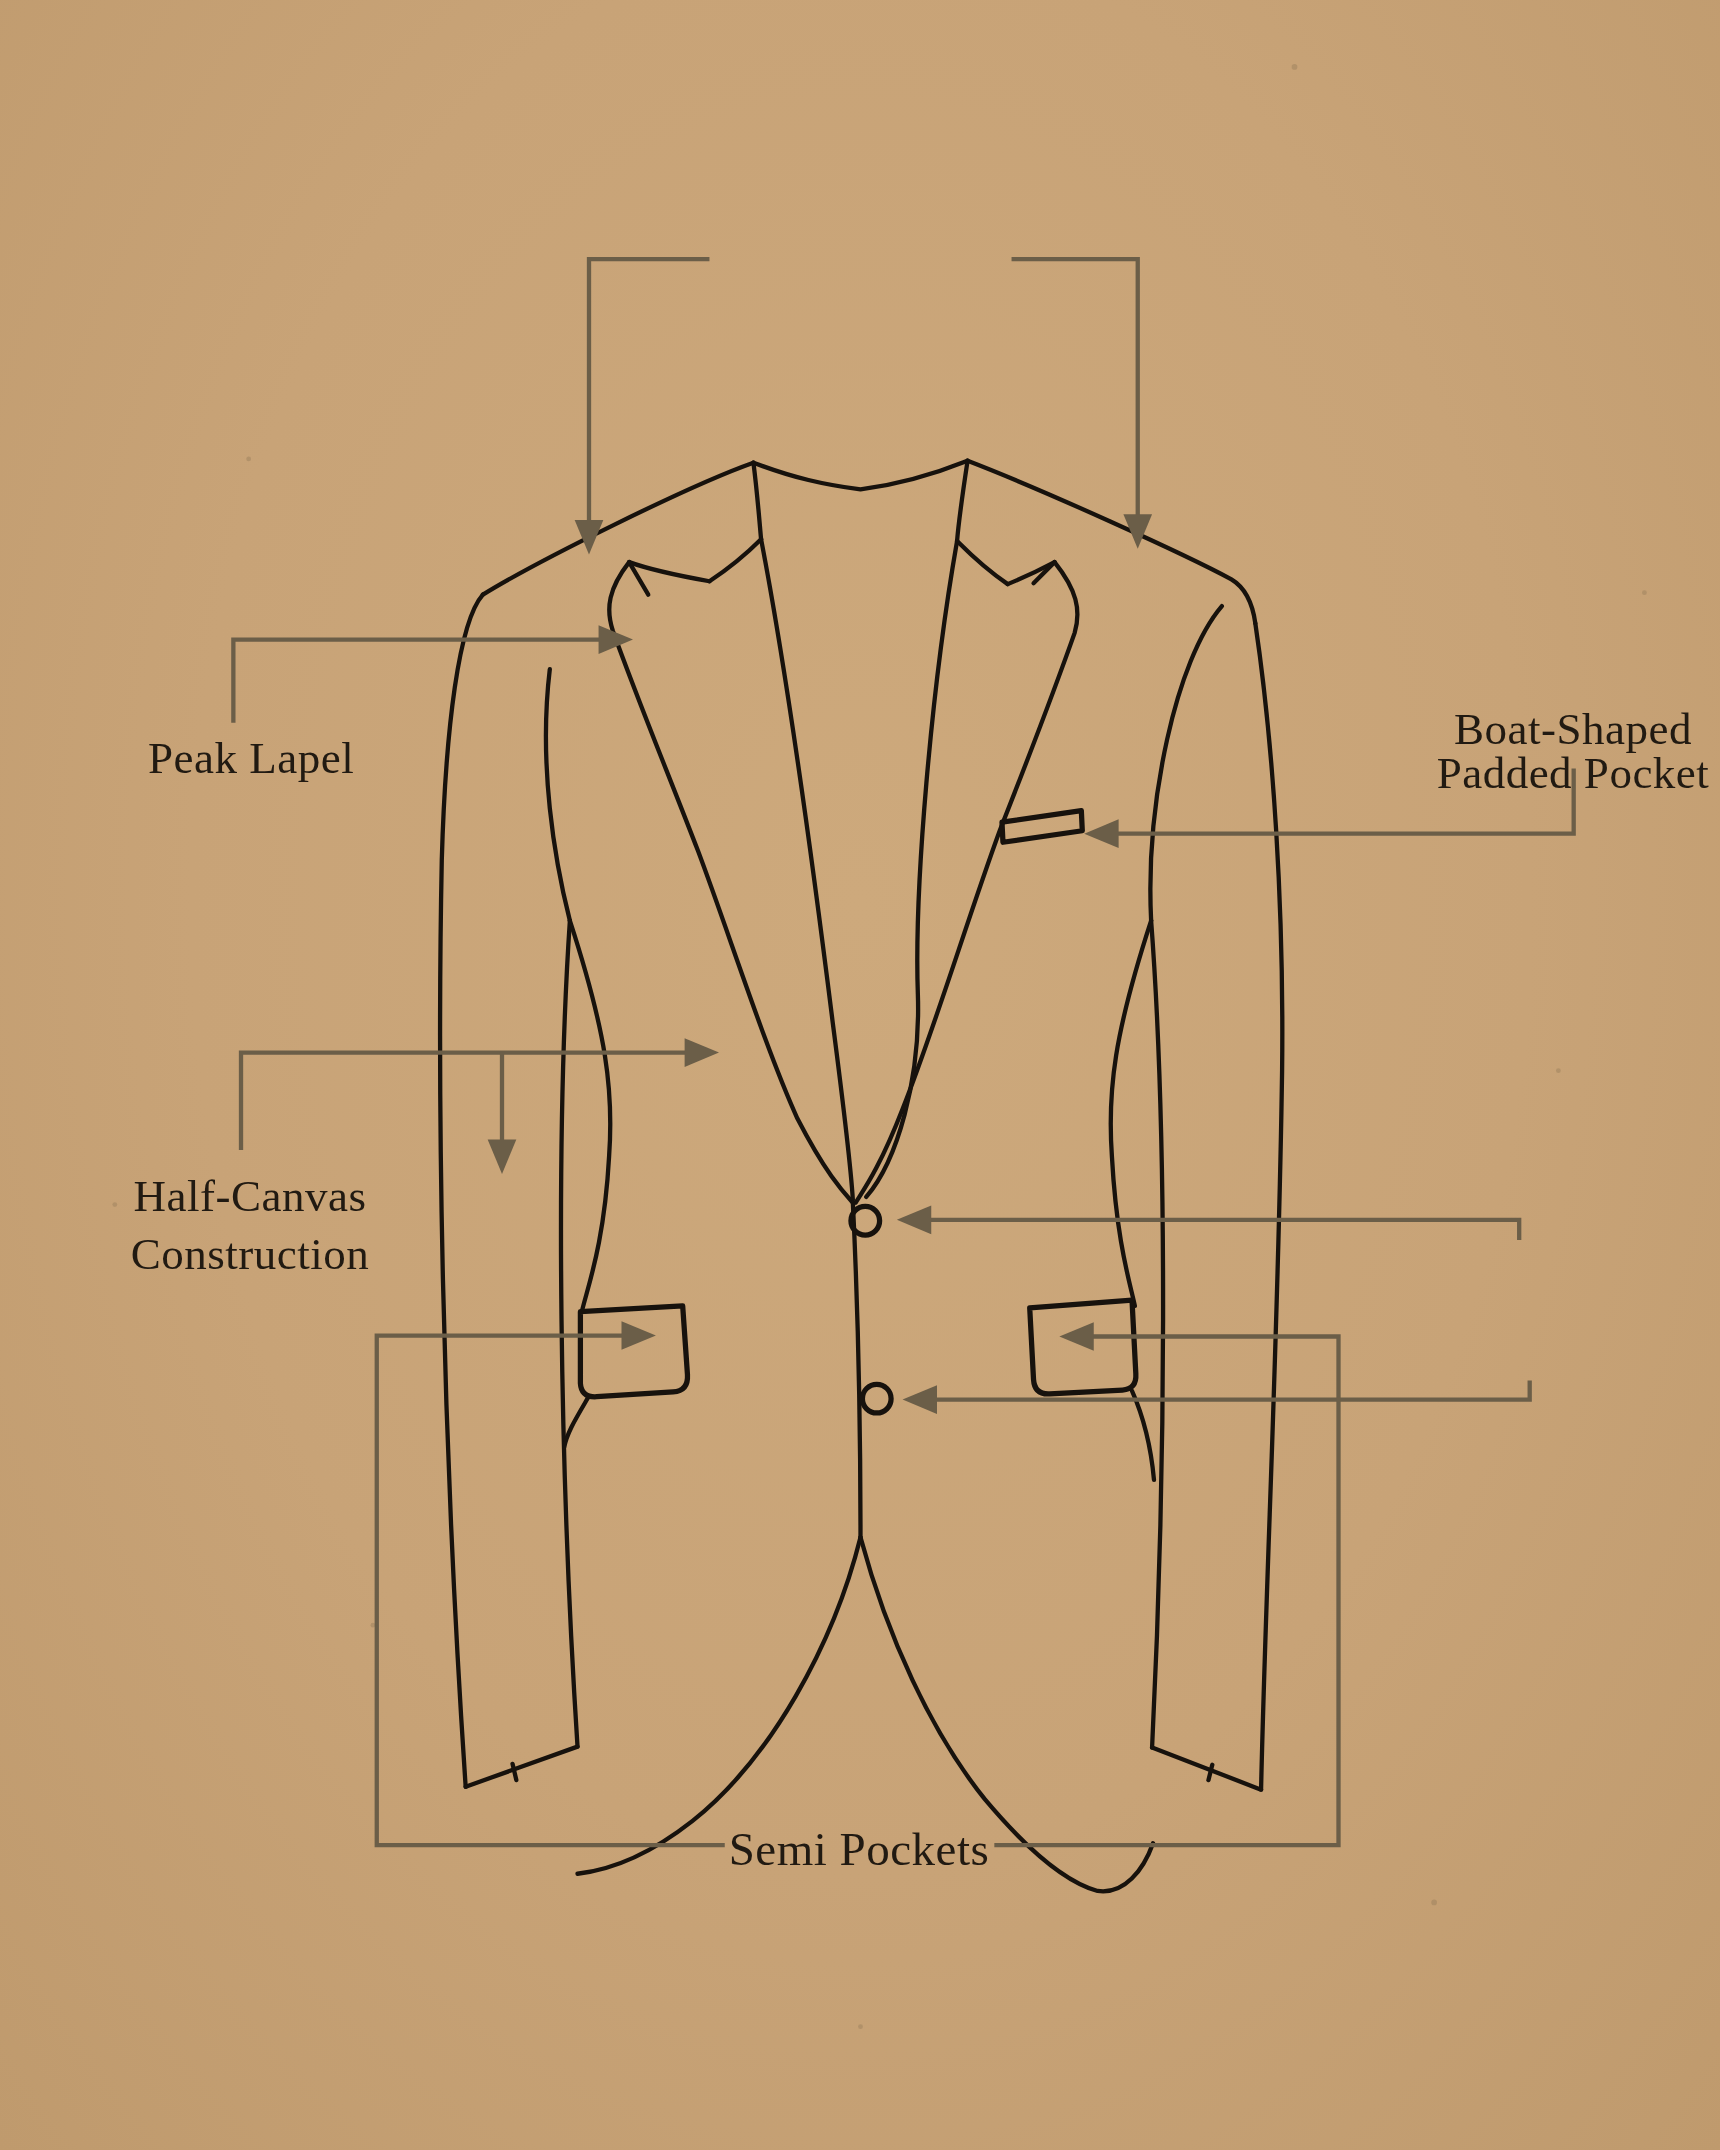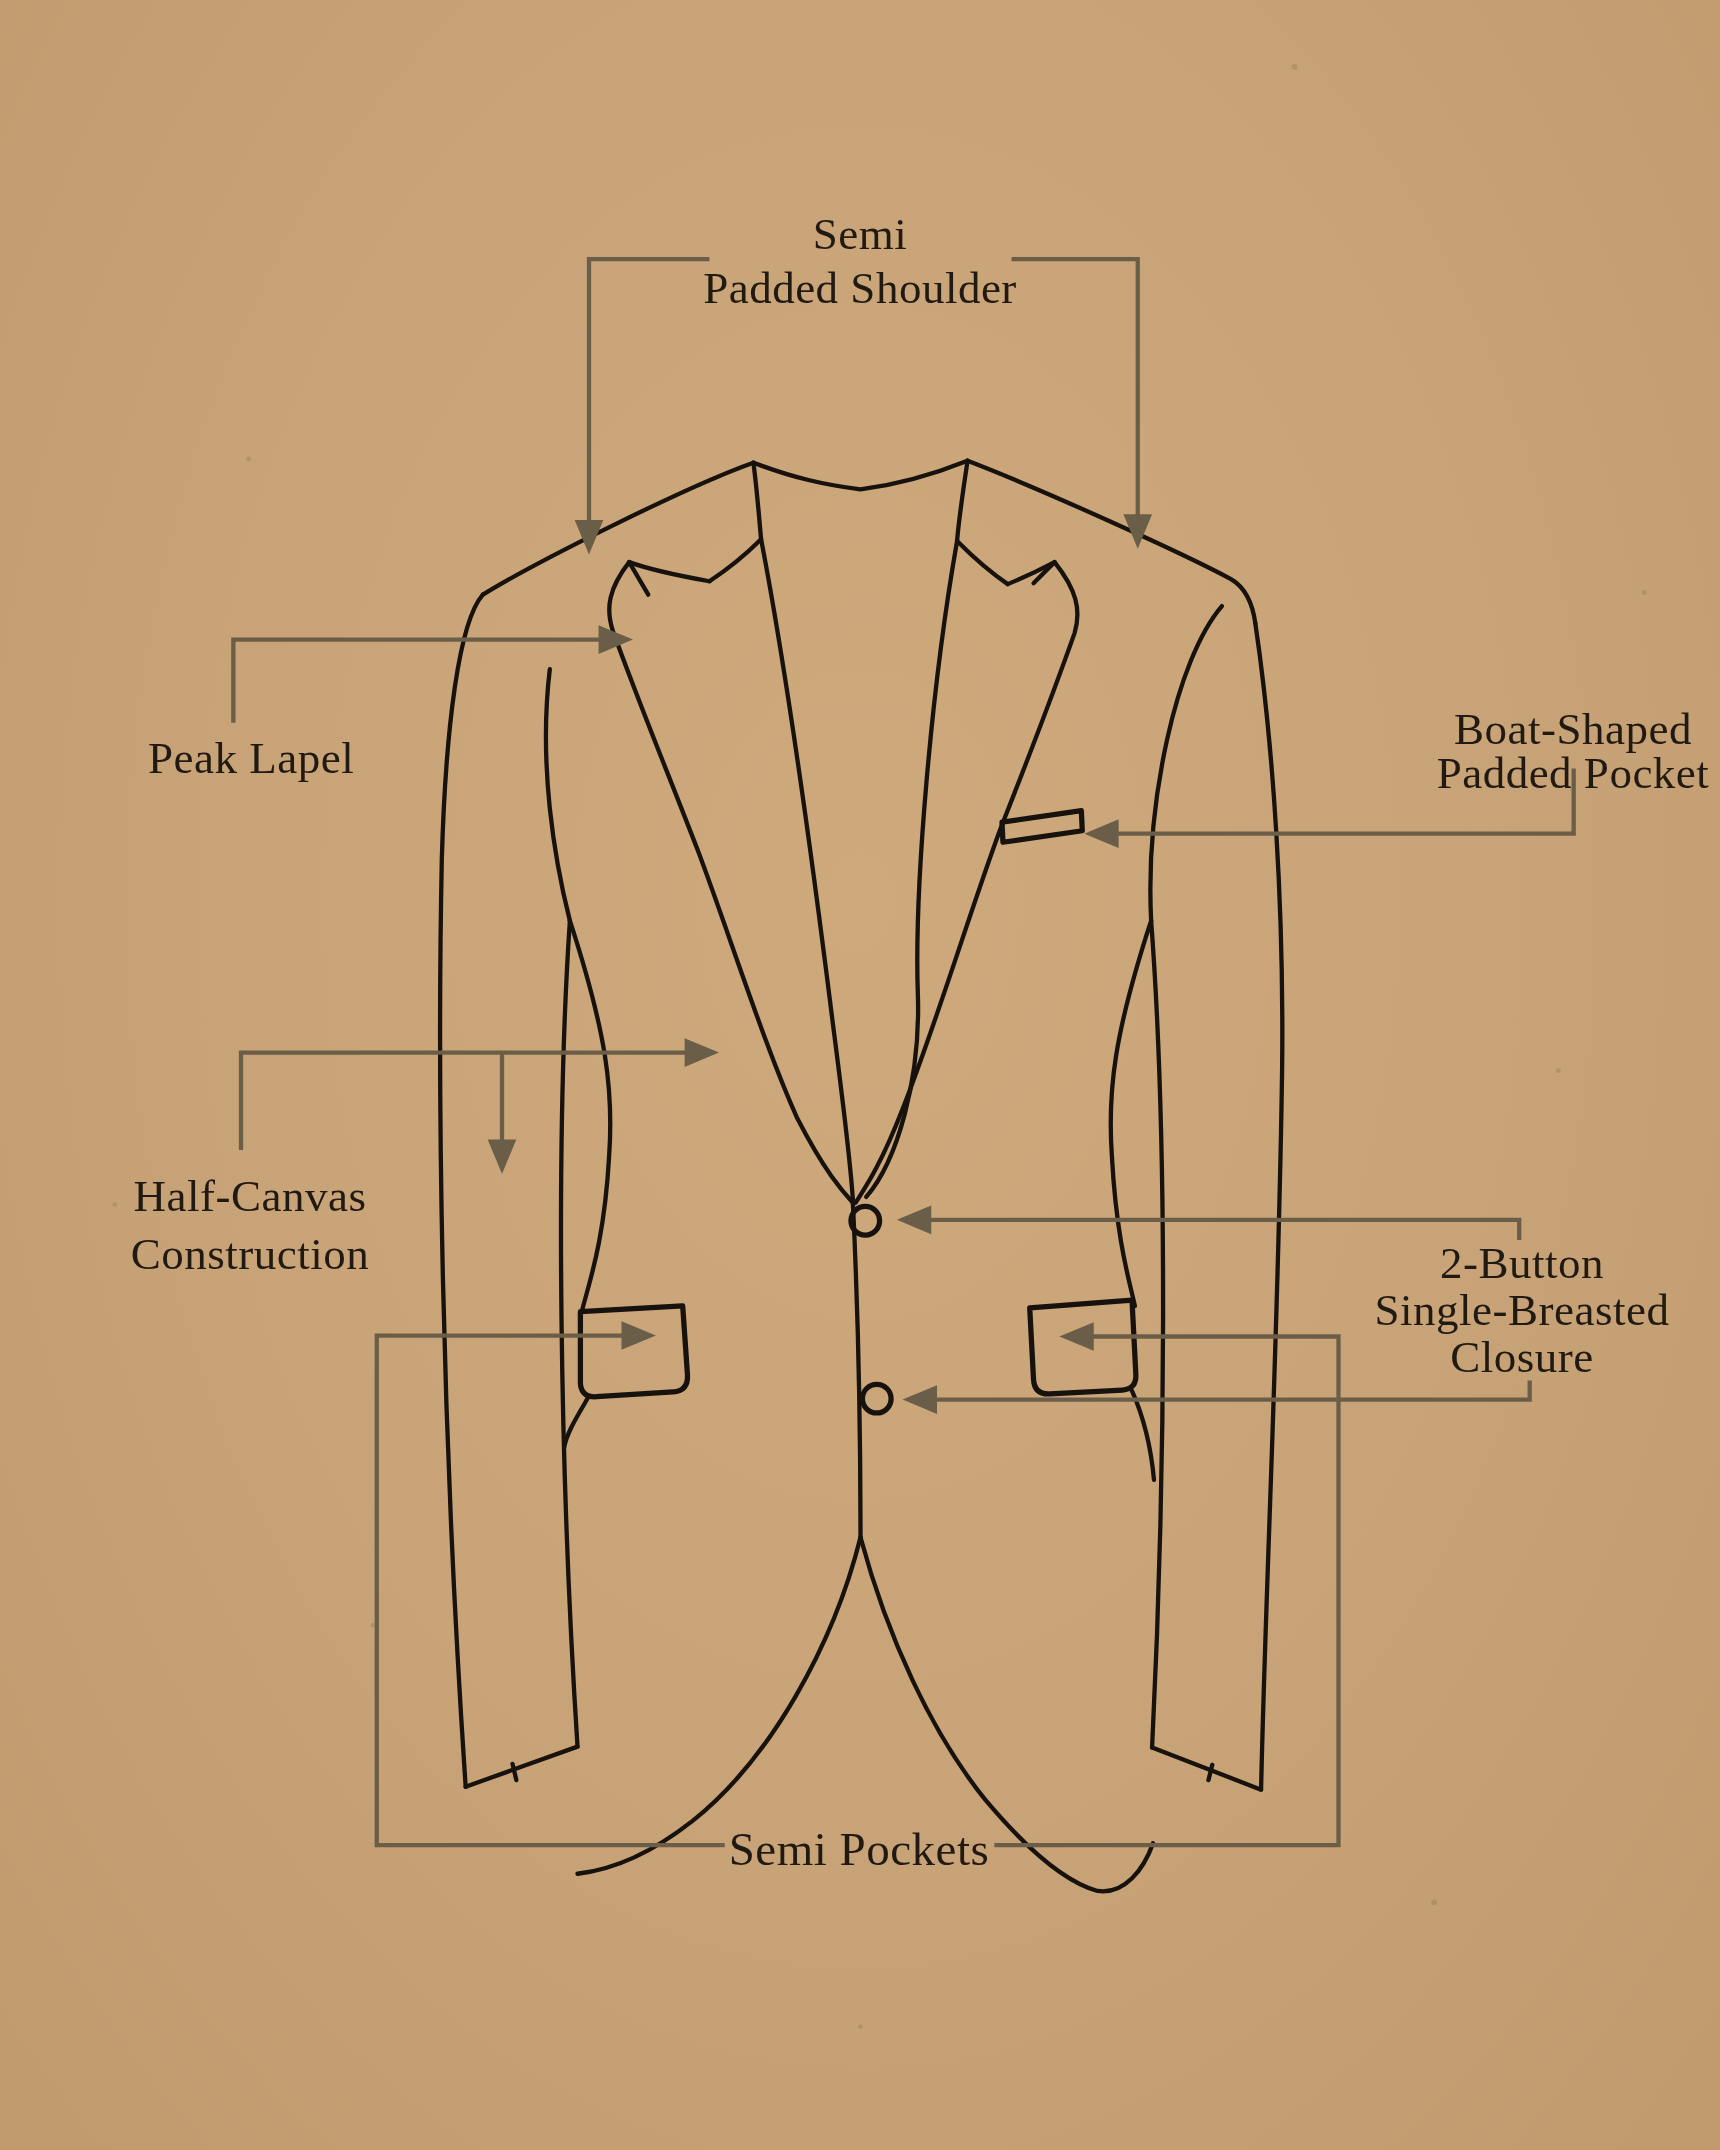--- a/index.html
+++ b/index.html
@@ -115,43 +115,34 @@
       <path class="conn" d="M1600,1444 L1600,1464 L976,1464"></path>
       <polygon class="arrow" points="980,1449 980,1479 944,1464"></polygon>
 
       <path class="conn" d="M758,1930 L394,1930 L394,1397 L654,1397"></path>
       <polygon class="arrow" points="650,1382 650,1412 686,1397"></polygon>
       <path class="conn" d="M1040,1930 L1400,1930 L1400,1398 L1140,1398"></path>
       <polygon class="arrow" points="1144,1383 1144,1413 1108,1398"></polygon>
     </g>
   </svg>
 
-  <div class="lbl" style="left:860px;top:207px;line-height:54px;transform:translateX(-50%);">
-    <div>Semi</div>
-    <div>Padded Shoulder</div>
-  </div>
 
   <div class="lbl" style="left:148px;top:732px;text-align:center;">
     <div>Peak Lapel</div>
   </div>
 
   <div class="lbl" style="left:1573px;top:663px;line-height:44px;transform:translateX(-50%);margin-top:44px;">
     <div>Boat-Shaped</div>
     <div>Padded Pocket</div>
   </div>
 
   <div class="lbl" style="left:250px;top:1167px;line-height:58px;transform:translateX(-50%);">
     <div>Half-Canvas</div>
     <div>Construction</div>
   </div>
 
-  <div class="lbl" style="left:1522px;top:1240px;line-height:47px;transform:translateX(-50%);">
-    <div>2-Button</div>
-    <div>Single-Breasted</div>
-    <div>Closure</div>
-  </div>
 
   <div class="lbl" style="left:859px;top:1822px;font-size:47px;transform:translateX(-50%);">
     <div>Semi Pockets</div>
   </div>
 
 </div>
 
 
 </body></html>

